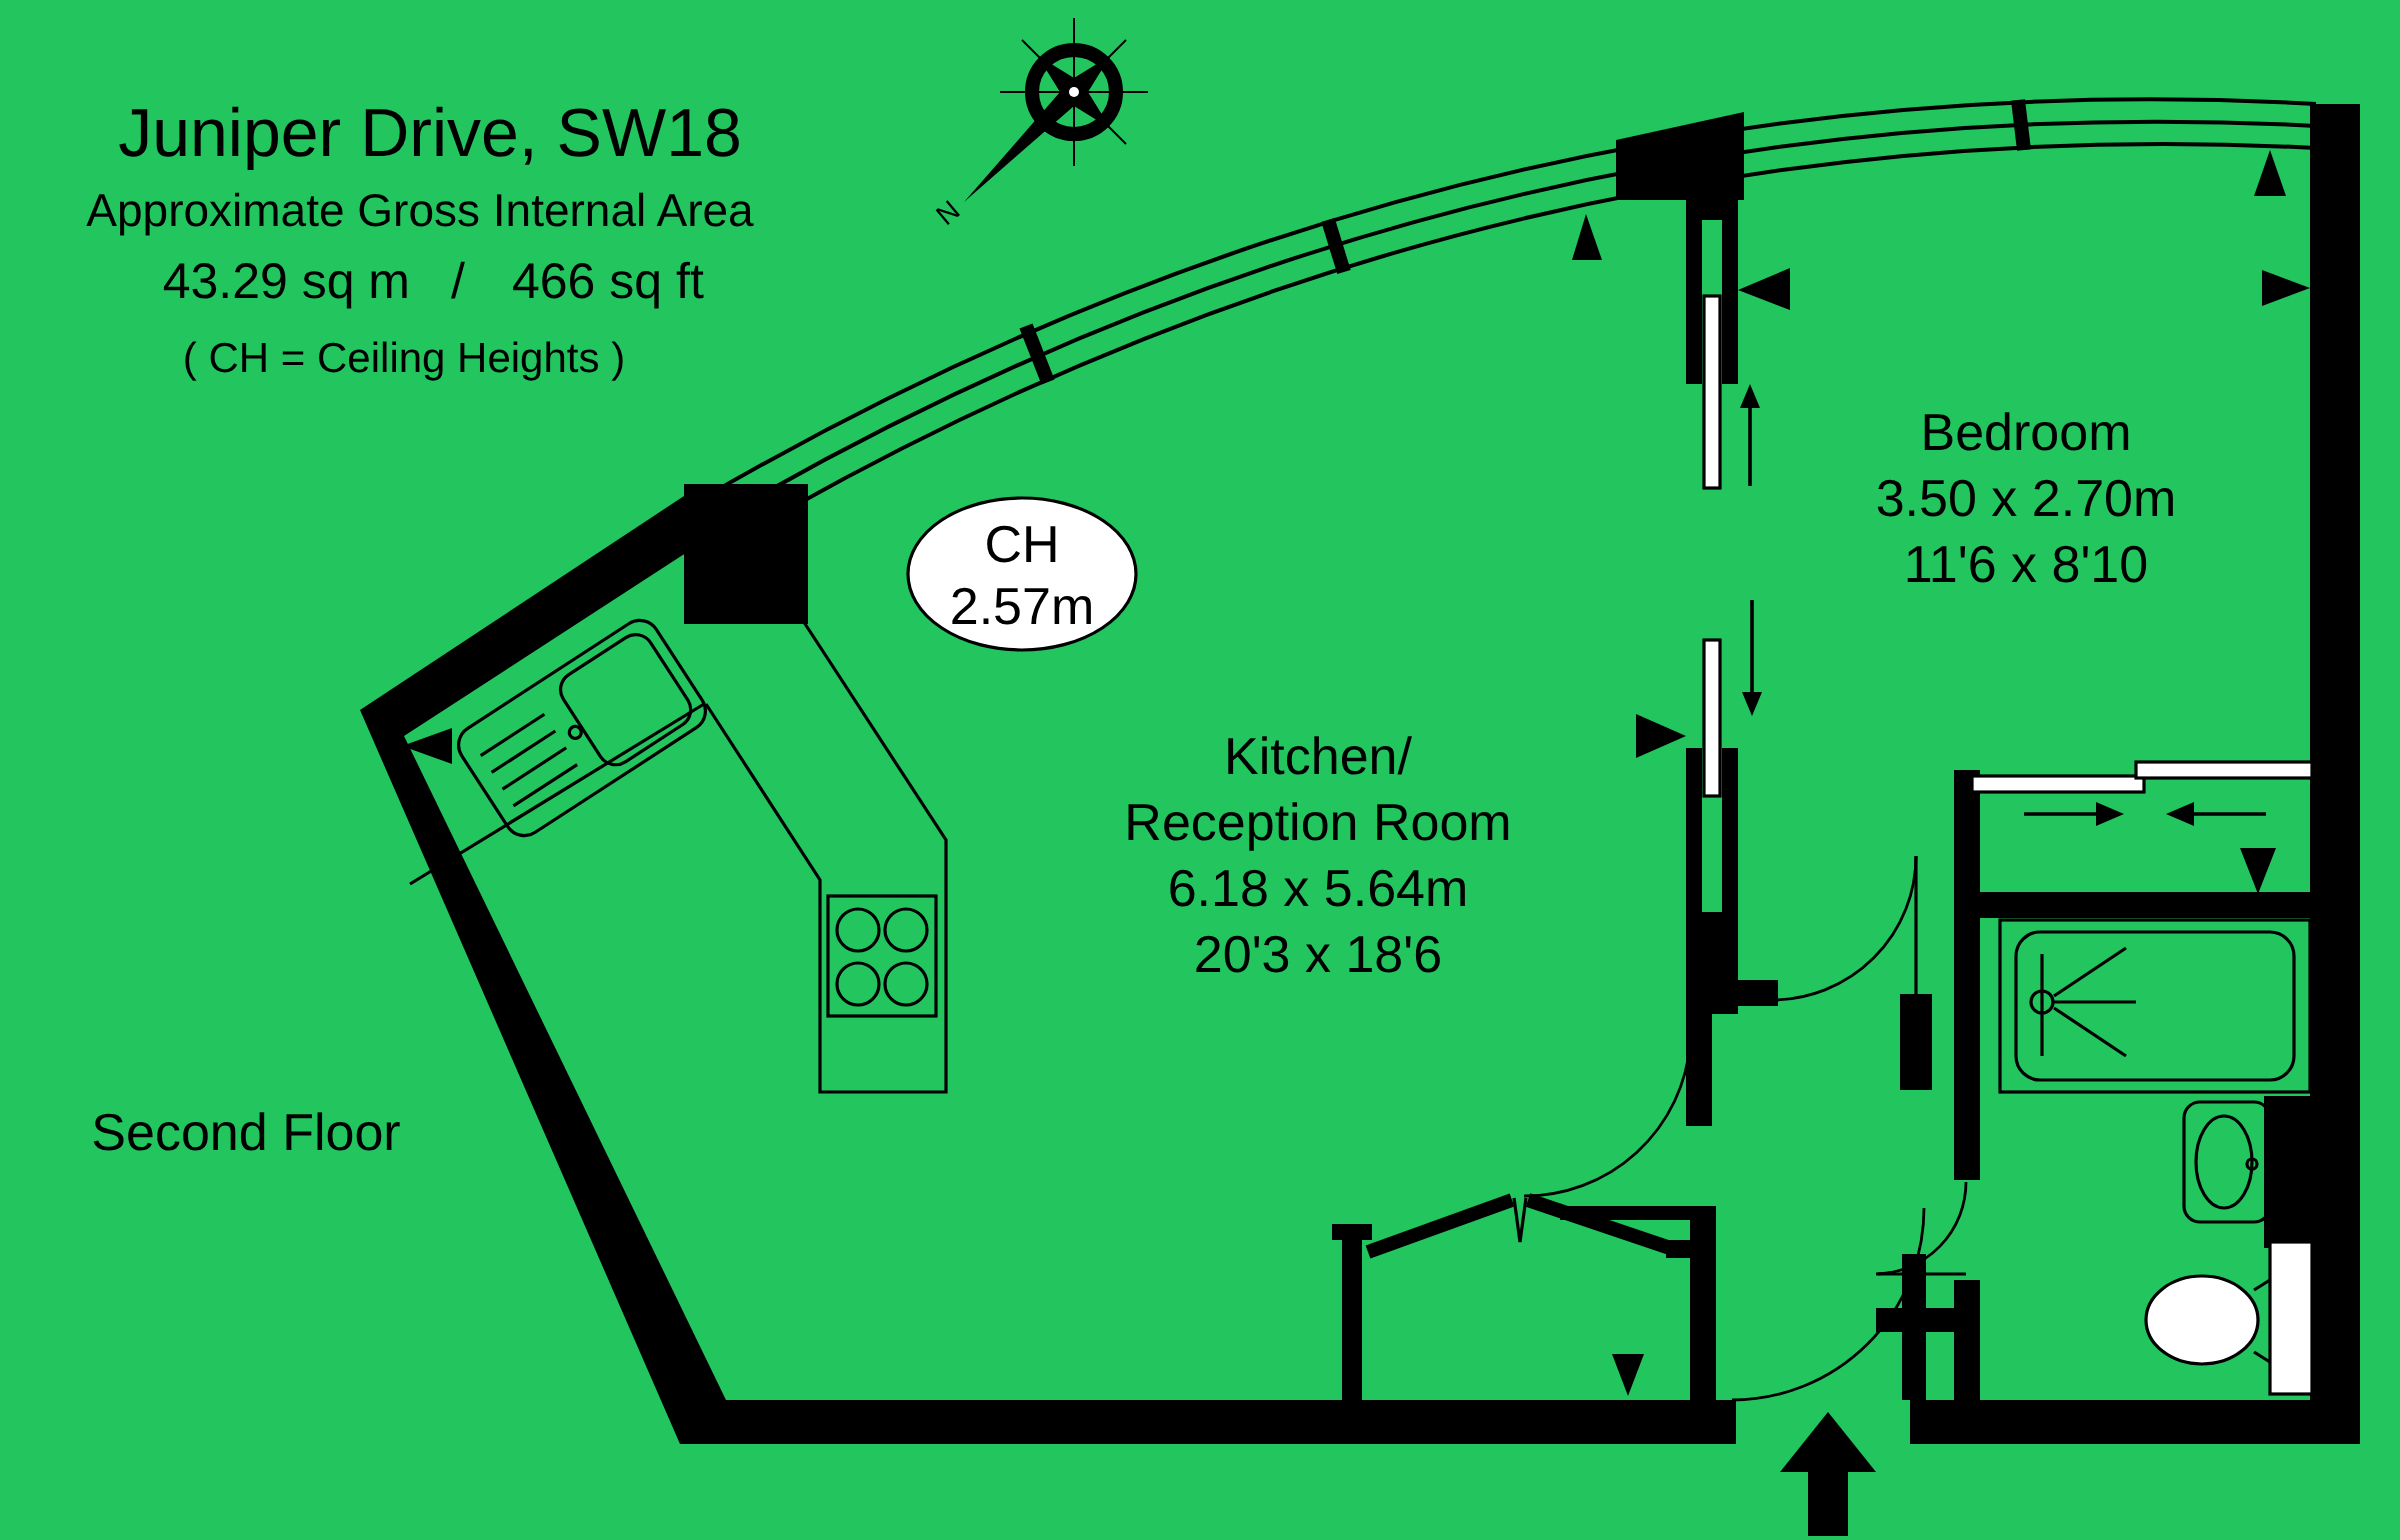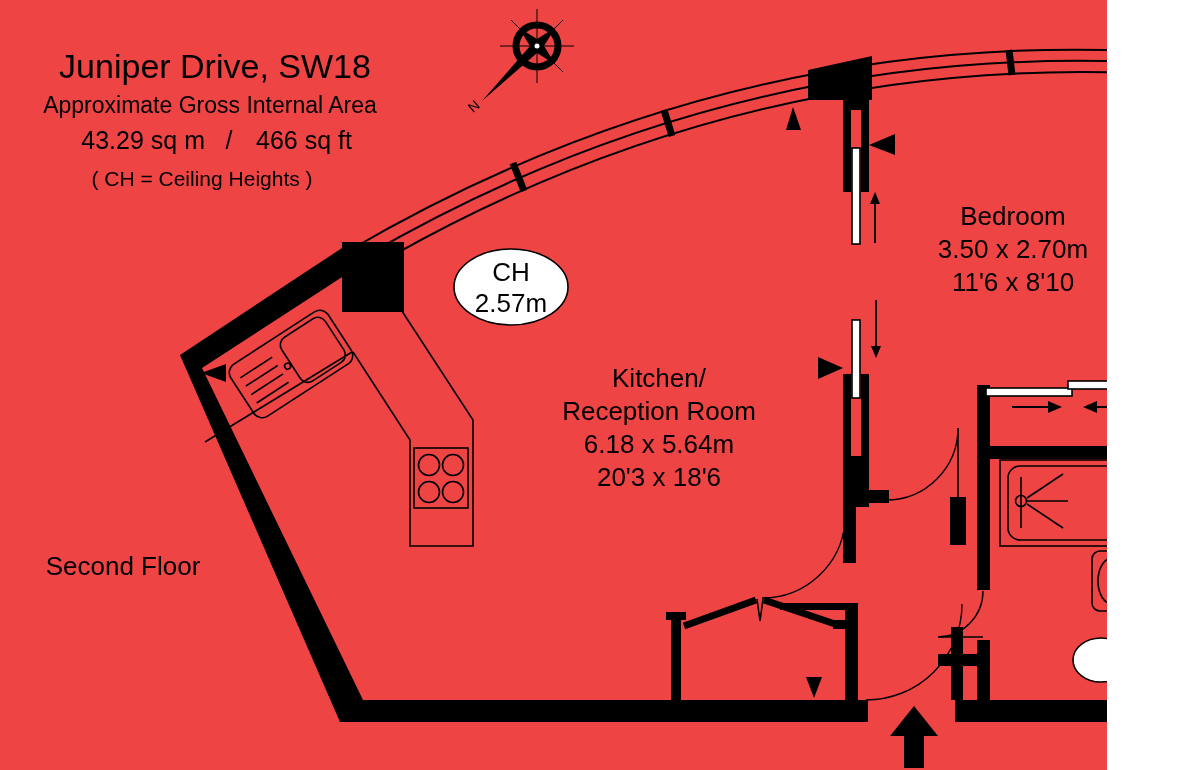--- a/index.html
+++ b/index.html
@@ -1,16 +1,16 @@
 <!DOCTYPE html>
 <html><head>
 <meta charset="utf-8">
 <style>
   html,body{margin:0;padding:0;background:#ffffff;}
-  .page{position:relative;width:1107px;height:770px;background:#ef4444;overflow:hidden;}
+  .page{position:relative;width:1200px;height:770px;background:#22c55e;overflow:hidden;}
   svg{display:block;}
   text{font-family:"Liberation Sans", sans-serif;fill:#000;}
   .t-title{font-size:34px;}
   .t-sub{font-size:23px;}
   .t-area{font-size:25px;}
   .t-note{font-size:21px;}
   .t-room{font-size:26px;}
   .t-floor{font-size:26px;}
   .t-n{font-size:14px;}
   .wall{fill:#000;stroke:none;}

